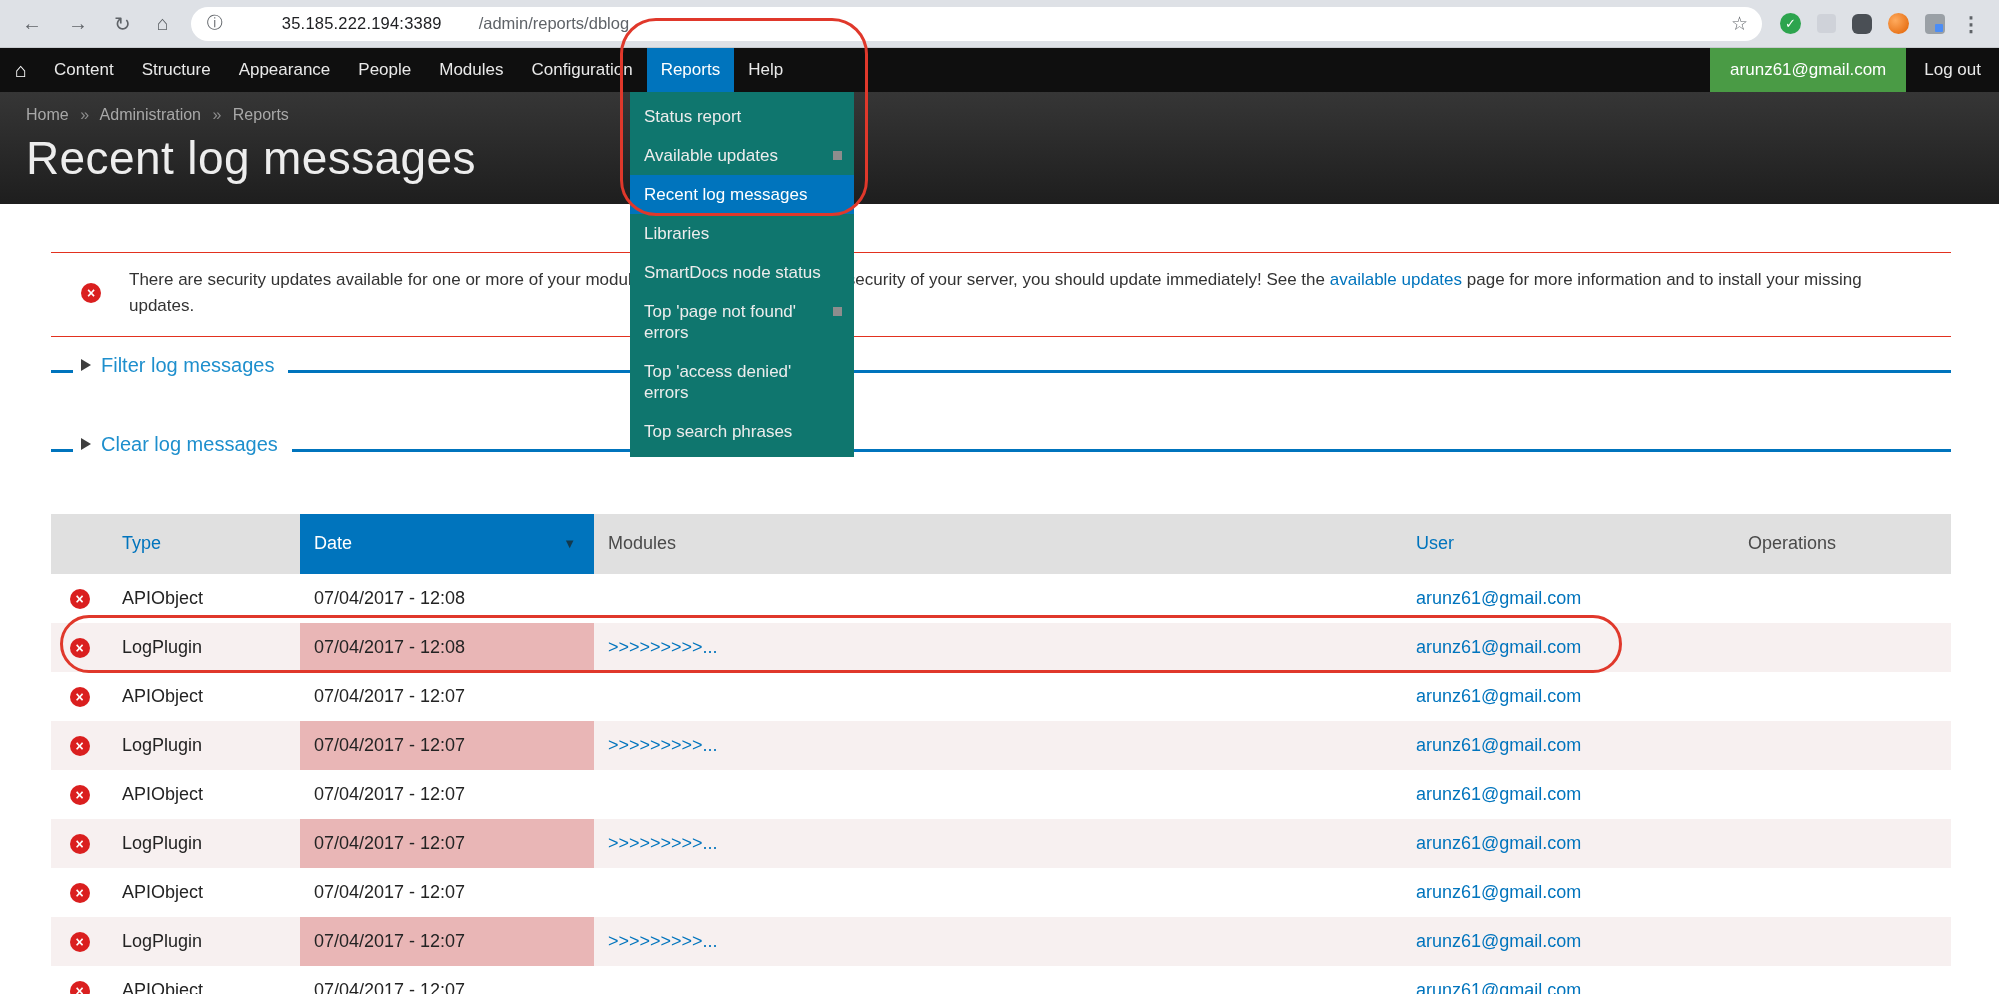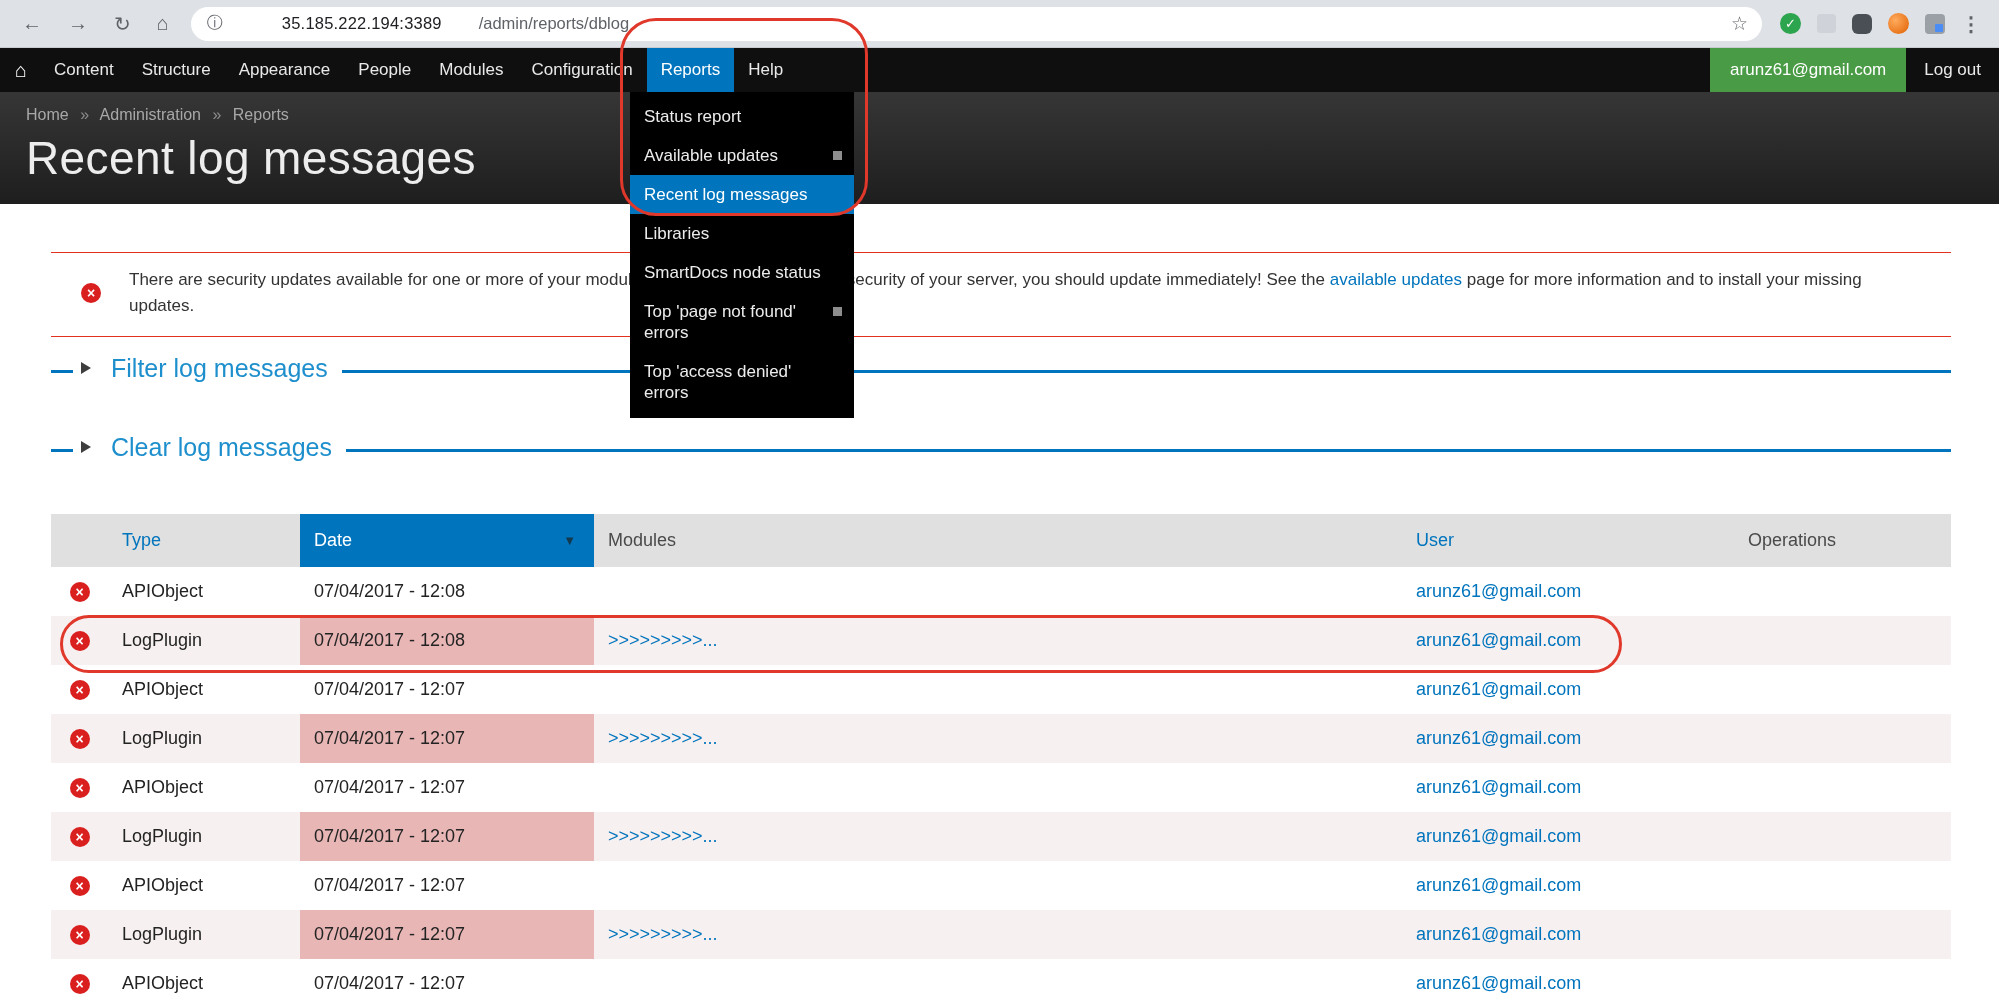--- a/index.html
+++ b/index.html
@@ -50,38 +50,38 @@
 
   .status-message { margin-top:48px; border-top:1px solid #e2311f; border-bottom:1px solid #e2311f;
                     padding:14px 24px 16px 30px; display:flex; align-items:center; gap:28px;
                     font-size:17px; line-height:1.55; color:#333; }
   .err-badge { width:20px; height:20px; border-radius:50%; background:#da1f1f; color:#fff; font-size:14px;
                font-weight:bold; display:flex; align-items:center; justify-content:center; flex:0 0 20px; line-height:1; }
   .status-text a { color:#0074bd; text-decoration:none; }
 
   .fieldset { border-top:3px solid #0074bd; margin-top:33px; height:30px; }
   .fieldset + .fieldset { margin-top:49px; }
-  .legend { position:relative; top:-19px; margin-left:22px; display:inline-flex; align-items:center; gap:20px;
-            background:#fff; padding:0 14px 0 8px; font-size:25px; color:#1e8fcd; }
+  .legend { position:relative; top:-19px; margin-left:22px; display:inline-flex; align-items:center; gap:10px;
+            background:#fff; padding:0 14px 0 8px; font-size:20px; color:#1e8fcd; }
   .legend-arrow { width:0; height:0; border-left:10px solid #3e3e3e; border-top:6px solid transparent; border-bottom:6px solid transparent; }
 
   .log-table { width:100%; border-collapse:collapse; margin-top:35px; font-size:18px; table-layout:fixed; }
-  .log-table thead th { background:#e0e0e0; height:53px; font-weight:normal; text-align:left; padding:0 14px; color:#4a4a4a; }
+  .log-table thead th { background:#e0e0e0; height:60px; font-weight:normal; text-align:left; padding:0 14px; color:#4a4a4a; }
   .log-table thead th a { color:#0074bd; text-decoration:none; }
   .log-table th.col-date { background:#0074bd; color:#fff; padding:0; }
   .date-head { display:flex; align-items:center; justify-content:space-between; padding:0 18px 0 14px; }
   .sort-arrow { font-size:13px; color:#12394e; }
   .log-table tbody td { height:49px; padding:0 14px; color:#232323; }
   .log-table td.col-icon, .log-table th.col-icon { text-align:center; padding:0; }
   tr.highlight { background:#f7f0f0; }
   tr.highlight td.cell-date { background:#e9b6b6; }
   a.message-link, a.user-link { color:#0074bd; text-decoration:none; }
 
   
-  .reports-menu { position:absolute; top:92px; left:630px; width:224px; background:#000000;
+  .reports-menu { position:absolute; top:92px; left:630px; width:224px; background:#0f766e;
                   padding:5px 0 6px; z-index:50; }
   .menu-item { position:relative; padding:9px 30px 9px 14px; font-size:17px; line-height:21px; color:#ececec; }
   .menu-item.active { background:#0074bd; color:#fff; }
   .menu-badge { position:absolute; right:12px; top:15px; width:9px; height:9px; background:#8d8d8d; }
 
   
   .annotation { position:absolute; border:3px solid #e0382b; background:transparent; pointer-events:none; z-index:200; }
   .annotation-menu { left:620px; top:18px; width:248px; height:198px; border-radius:36px; }
   .annotation-row  { left:60px; top:615px; width:1562px; height:58px; border-radius:29px; }
 </style>
@@ -286,18 +286,22 @@
     
   </div>
       <div class="menu-item" data-interactable="true">
     <span class="menu-item-label" data-interactable="false">Top 'page not found' errors</span>
     <span class="menu-badge" data-interactable="false"></span>
   </div>
       <div class="menu-item" data-interactable="true">
     <span class="menu-item-label" data-interactable="false">Top 'access denied' errors</span>
     
   </div>
+      <div class="menu-item" data-interactable="true">
+    <span class="menu-item-label" data-interactable="false">Top search phrases</span>
+    
+  </div>
     </div>
 
   <div class="annotation annotation-menu" data-interactable="false"></div>
   <div class="annotation annotation-row" data-interactable="false"></div>
 
 </div>
 
 </body></html>

